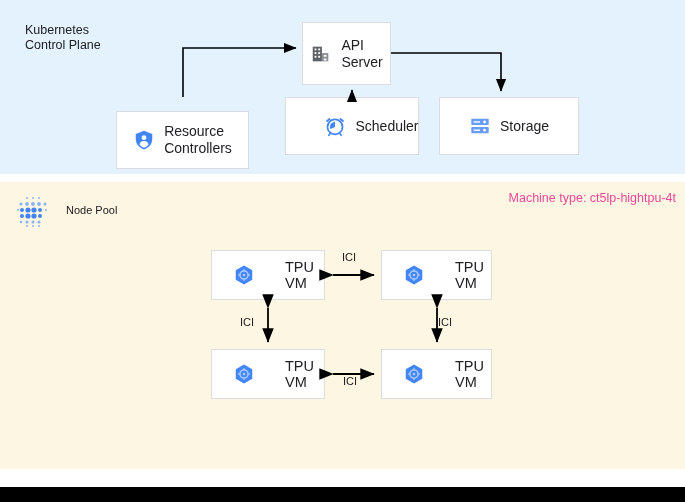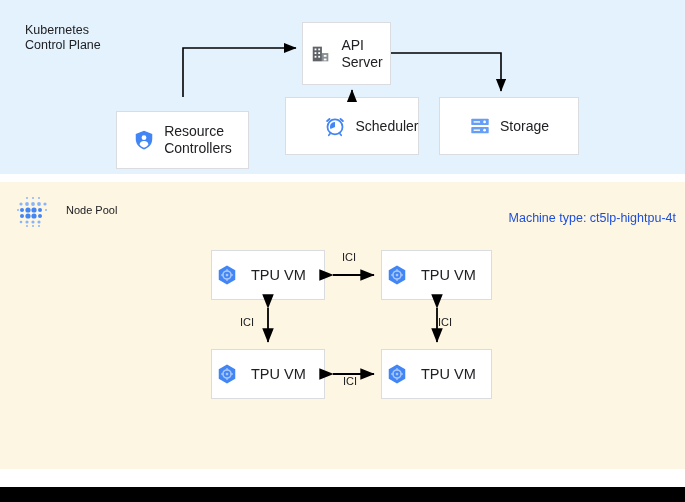--- a/index.html
+++ b/index.html
@@ -56,24 +56,24 @@
     top: 23px;
   }
   #node-pool-label {
     left: 66px;
     top: 203px;
     font-size: 11px;
   }
   #machine-meta {
     position: absolute;
     right: 9px;
-    top: 210px;
+    top: 190px;
     text-align: right;
     font-size: 12.5px;
-    color: #1d4ed8;
+    color: #ec4899;
     line-height: 16px;
   }
 
   
   .node-box {
     position: absolute;
     box-sizing: border-box;
     background: #ffffff;
     border: 1px solid #dadce0;
     display: flex;
@@ -100,22 +100,22 @@
   #scheduler-box    { left: 285px; top: 97px; width: 134px; height: 58px; padding-left: 47px; }
   #storage-box      { left: 439px; top: 97px; width: 140px; height: 58px; }
 
   .tpu-box {
     position: absolute;
     box-sizing: border-box;
     background: #ffffff;
     border: 1px solid #dadce0;
     display: flex;
     align-items: center;
-    gap: 13px;
-    padding-left: 4px;
+    gap: 30px;
+    padding-left: 21px;
   }
   .tpu-box .label {
     font-size: 14.5px;
     color: #202124;
   }
   #tpu-vm-0 { left: 211px; top: 250px; width: 114px; height: 50px; }
   #tpu-vm-1 { left: 381px; top: 250px; width: 111px; height: 50px; }
   #tpu-vm-2 { left: 211px; top: 349px; width: 114px; height: 50px; }
   #tpu-vm-3 { left: 381px; top: 349px; width: 111px; height: 50px; }
 

